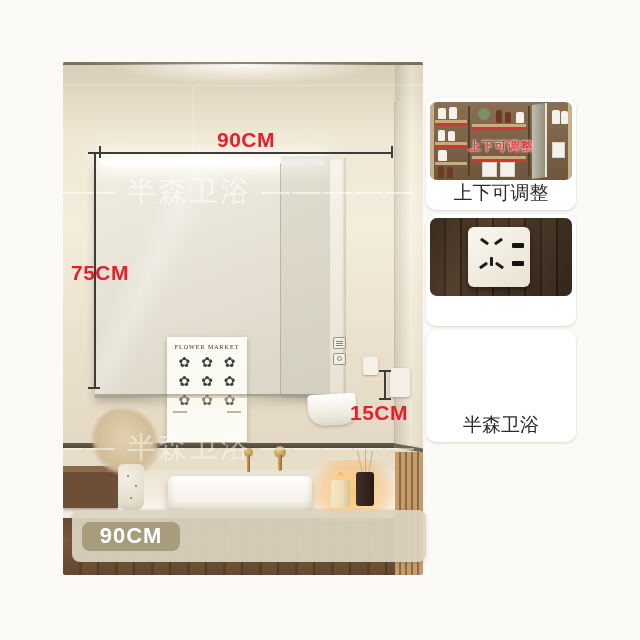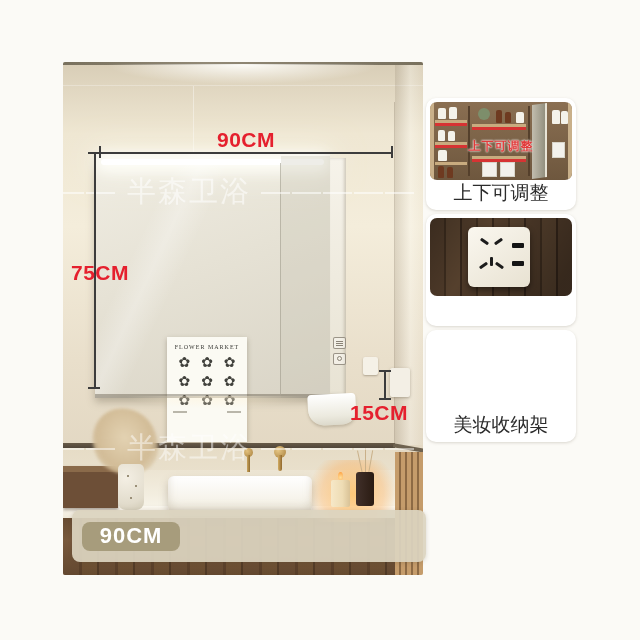--- a/index.html
+++ b/index.html
@@ -329,17 +329,17 @@
     <div class="card">
       <div class="card-img img4">
         <div class="plank4"></div>
         <div class="sticker"><i></i><i></i><i></i><i></i></div>
         <div class="wm4"></div>
         <div class="holder"></div>
         <div class="barrel-ring"></div>
         <div class="barrel"></div>
         <div class="dryer-handle"></div>
       </div>
-      <div class="card-label">美妆收纳架</div>
+      <div class="card-label">半森卫浴</div>
     </div>
 
   </div>
 </div>
 
 </body></html>

